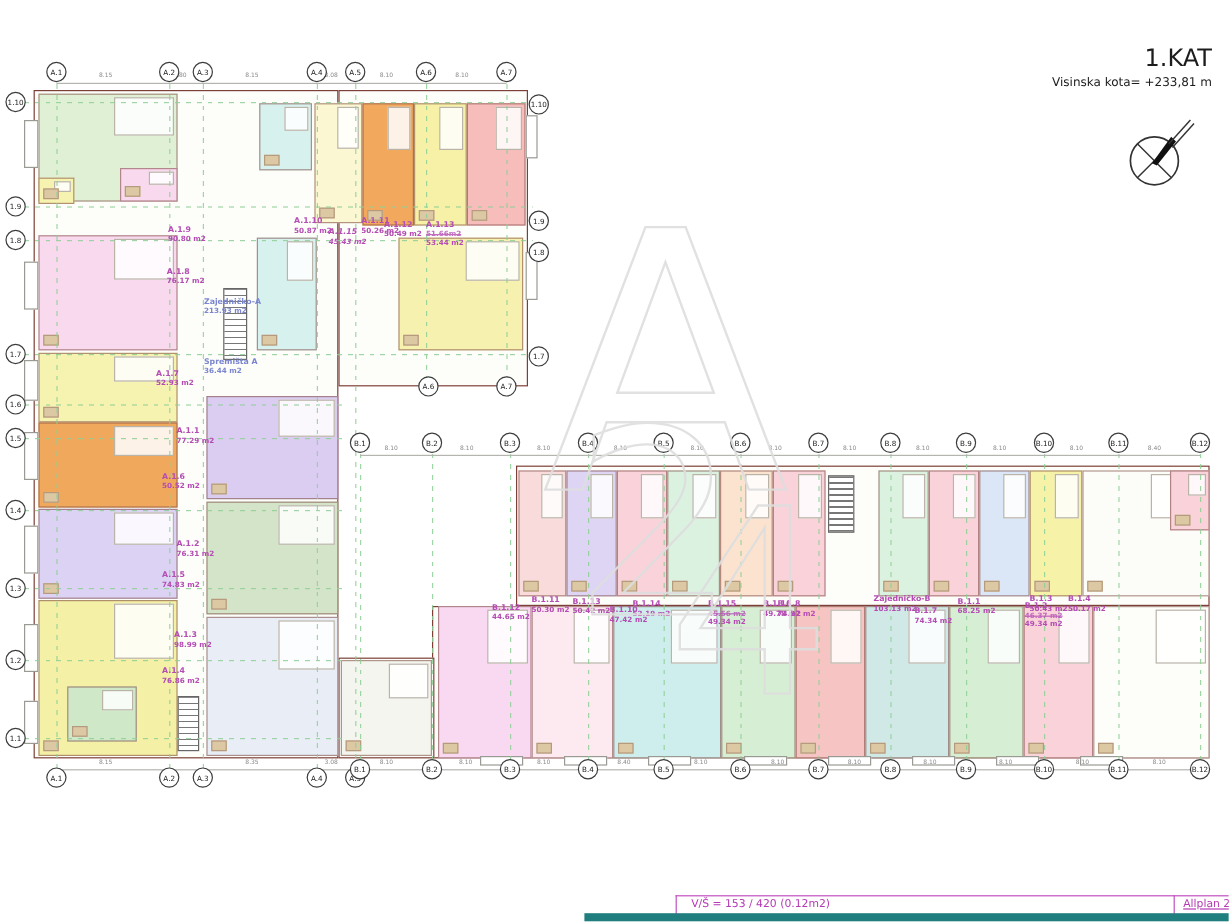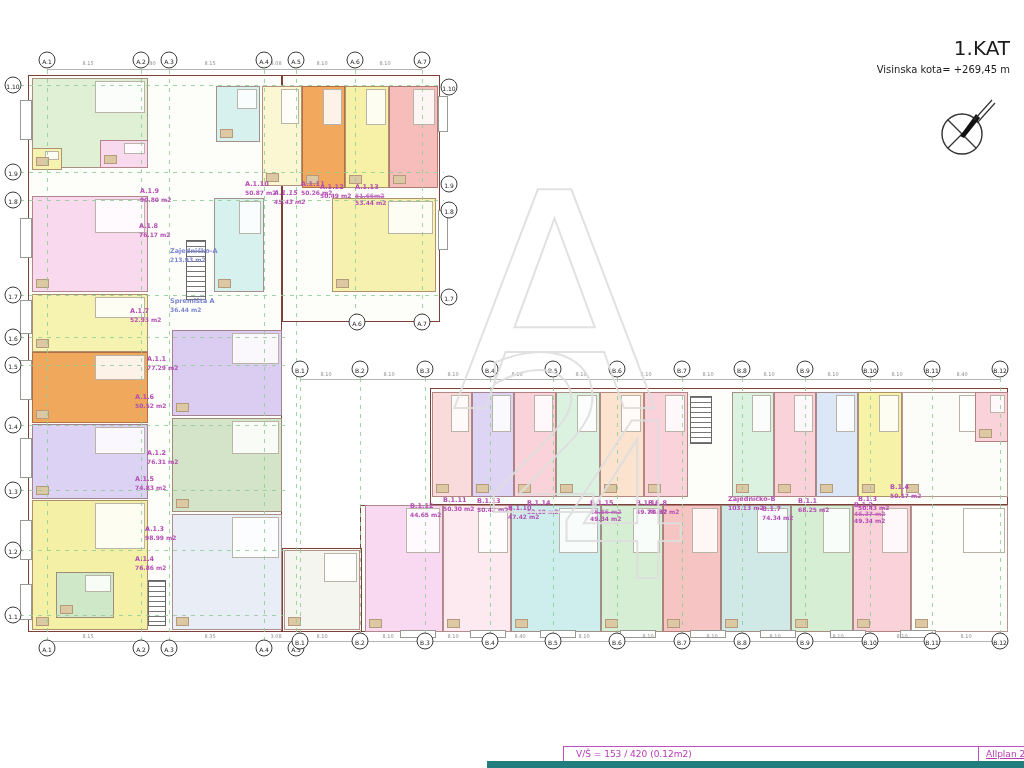--- a/index.html
+++ b/index.html
@@ -419,37 +419,37 @@
       <div class="apt" style="position: absolute; left: 832px; top: 502px; margin-left: 22px;">
         <div class="nm">B.1.2</div>
         <div class="struck">46.37 m2</div>
         <div>49.34 m2</div>
       </div>
       <div class="apt" style="position: absolute; left: 858px; top: 496px;">
         <div class="nm">B.1.3</div>
 
         <div>50.43 m2</div>
       </div>
-      <div class="apt" style="position: absolute; left: 890px; top: 484px;">
+      <div class="apt" style="position: absolute; left: 890px; top: 496px;">
         <div class="nm">B.1.4</div>
 
         <div>50.17 m2</div>
       </div>
     </div>
 
   <svg class="wm" width="1024" height="768">
     <g fill="none" stroke="#dedede" stroke-width="2" opacity="0.9" font-family="DejaVu Sans, sans-serif">
       <text x="452" y="408" font-size="300">A</text>
       <text x="478" y="512" font-size="215">2</text>
       <text x="556" y="578" font-size="215">4</text>
     </g>
   </svg>
 
   <div class="floor-title">1.KAT</div>
-  <div class="kota">Visinska kota= +269,45 m</div>
+  <div class="kota">Visinska kota= +233,81 m</div>
 
   <svg class="abs" style="left:930px;top:96px" width="76" height="66">
     <circle cx="32" cy="38" r="20" fill="none" stroke="#333" stroke-width="1.4"></circle>
     <line x1="18" y1="24" x2="46" y2="52" stroke="#333" stroke-width="1.2"></line>
     <line x1="46" y1="24" x2="18" y2="52" stroke="#333" stroke-width="1.2"></line>
     <polygon points="30,40 46,18 50,22 34,42" fill="#111"></polygon>
     <line x1="44" y1="24" x2="62" y2="4" stroke="#333" stroke-width="1.2"></line>
     <line x1="47" y1="27" x2="65" y2="7" stroke="#333" stroke-width="1.2"></line>
   </svg>
 

